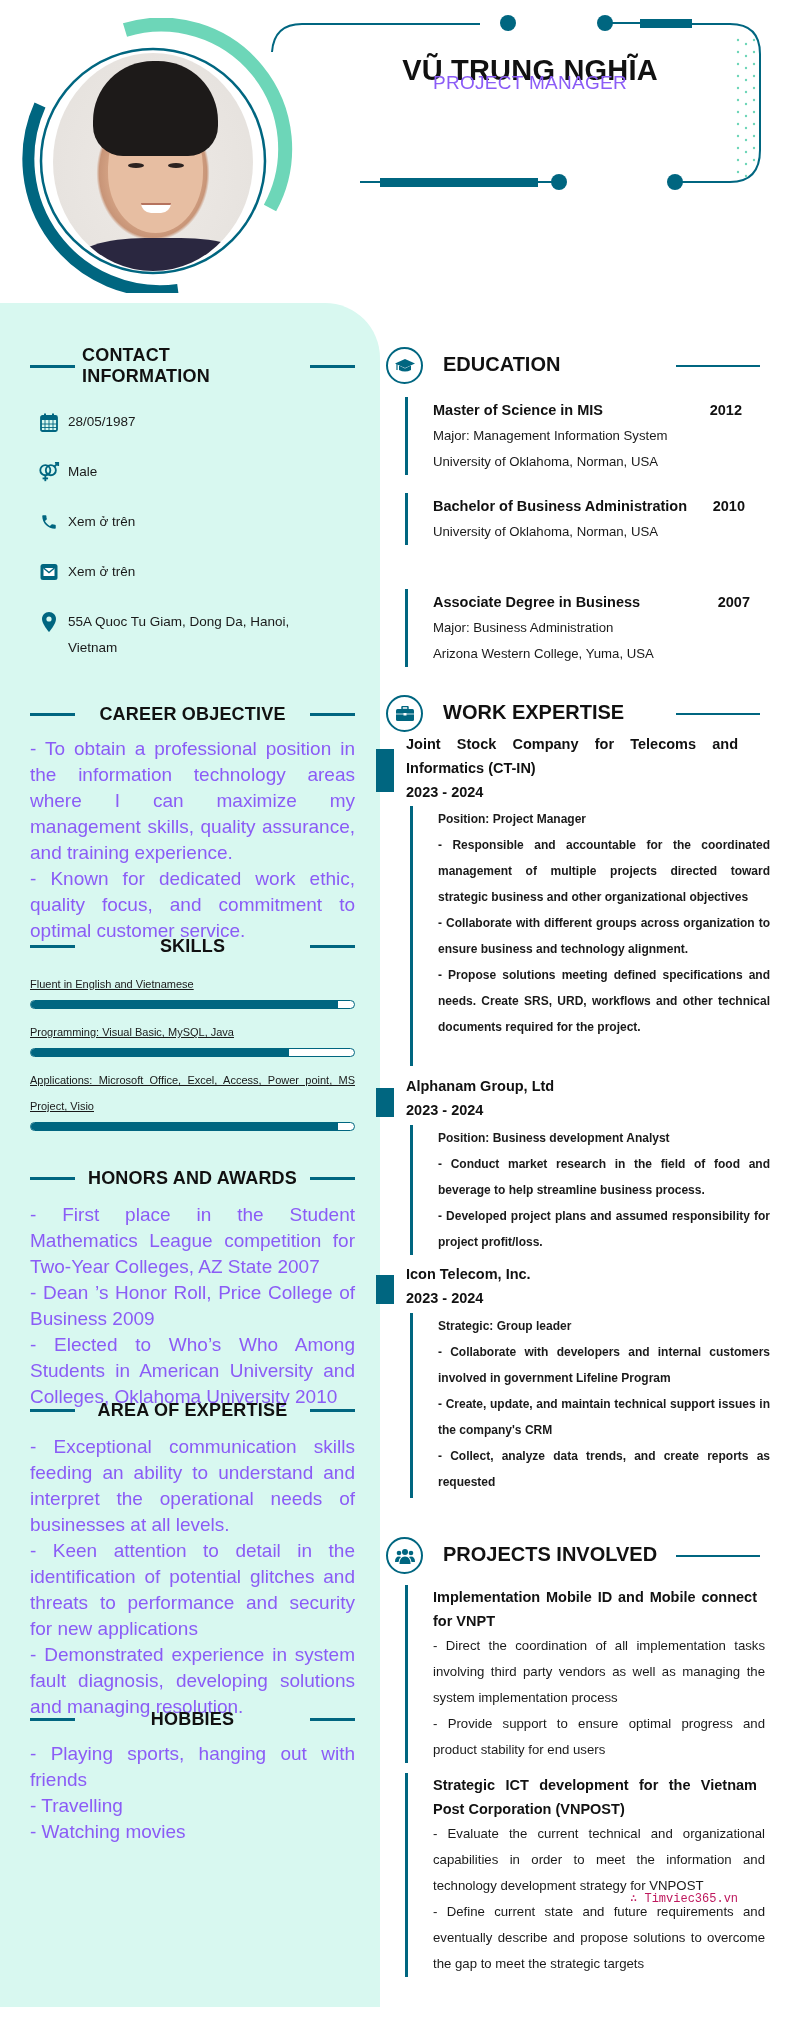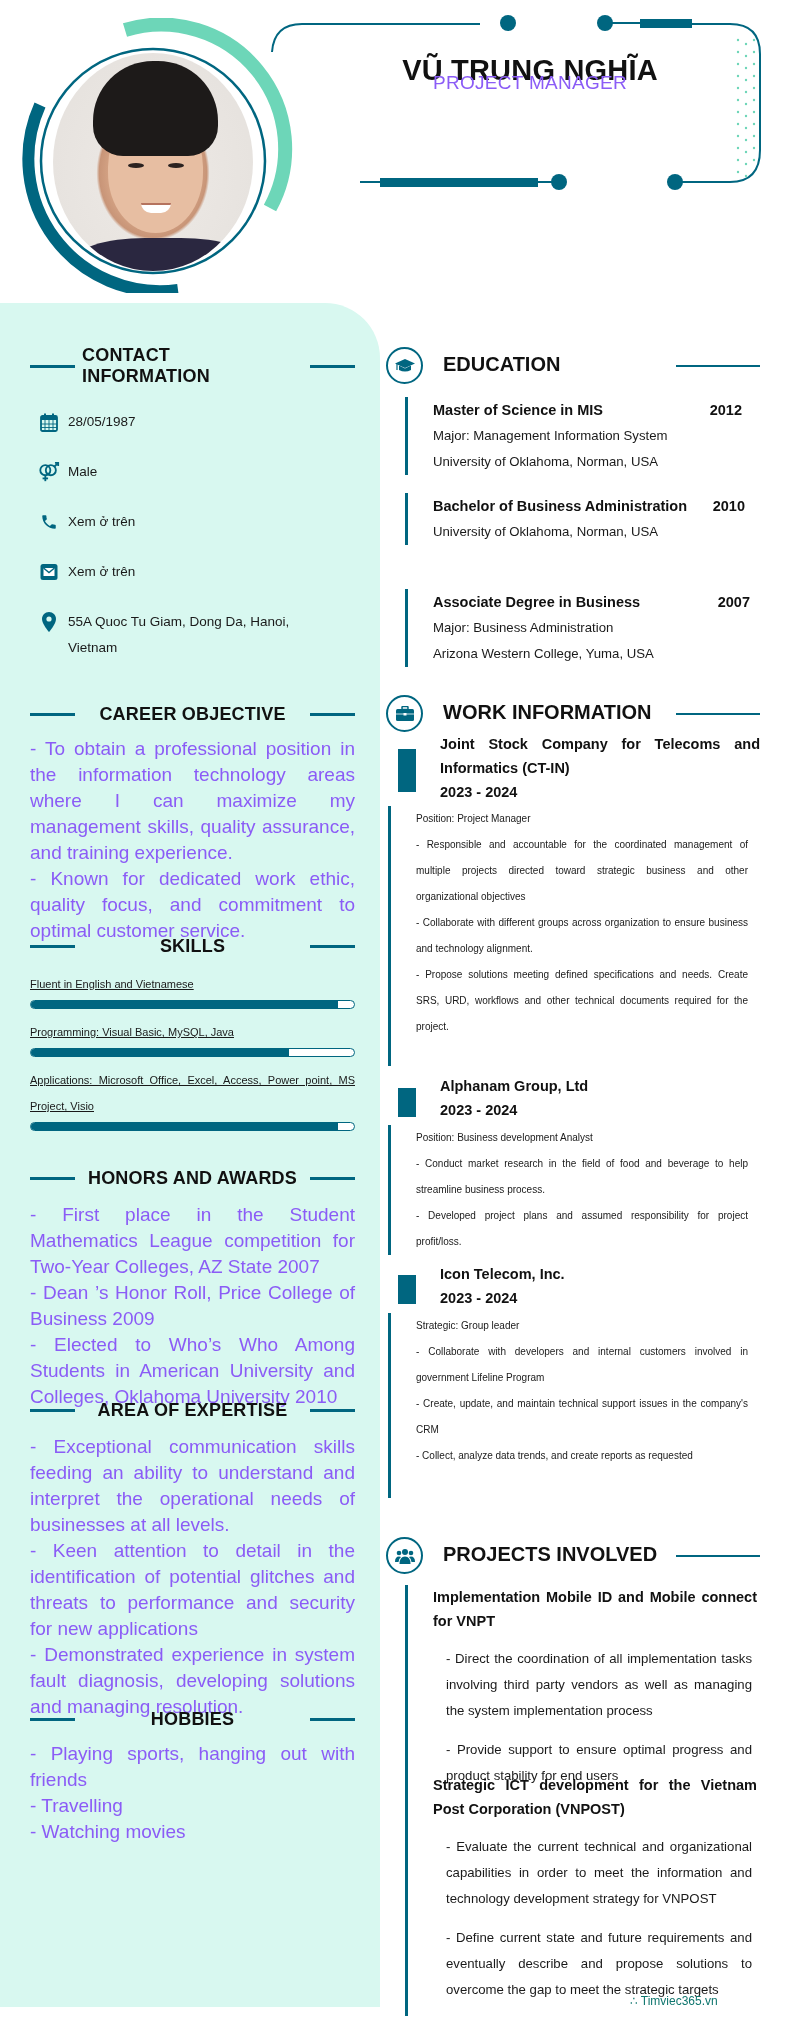--- a/index.html
+++ b/index.html
@@ -75,32 +75,32 @@
     position: absolute; left: 0; top: 0; width: 37px; height: 37px; border-radius: 50%;
     border: 2.5px solid #006680; display: flex; align-items: center; justify-content: center; background: #fff;
   }
   .rsec-head .txt { position: absolute; left: 57px; top: 6px; font-size: 20px; font-weight: bold; color: #111; }
   .rsec-head .line { position: absolute; left: 290px; top: 18px; width: 84px; height: 2px; background: #006680; }
 
   .edu-item { position: absolute; left: 405px; width: 345px; border-left: 3px solid #006680; padding-left: 25px; }
   .edu-item .row1 { display: flex; justify-content: space-between; font-size: 14.5px; font-weight: bold; line-height: 26px; color: #111; padding-right: 0px; }
   .edu-item .line2 { font-size: 13.2px; line-height: 26px; }
 
-  .work-head { position: absolute; left: 398px; width: 362px; padding-left: 12px; }
+  .work-head { position: absolute; left: 376px; width: 362px; }
   .work-head .marker { position: absolute; left: 0; width: 18px; background: #006680; }
   .work-head .co { margin-left: 30px; font-size: 14.5px; font-weight: bold; line-height: 24px; text-align: justify; color: #111; }
-  .work-body { position: absolute; left: 388px; width: 360px; border-left: 3px solid #006680; padding-left: 25px; font-size: 10px; line-height: 26px; text-align: justify; }
+  .work-body { position: absolute; left: 410px; width: 360px; border-left: 3px solid #006680; padding-left: 25px; font-size: 12px; line-height: 26px; text-align: justify; font-weight: bold; }
   .work-body p { margin: 0; }
 
   .proj { position: absolute; left: 405px; width: 360px; border-left: 3px solid #006680; padding-left: 25px; }
   .proj .pt { font-size: 14.5px; font-weight: bold; line-height: 24px; text-align: justify; padding-right: 8px; color: #111; }
   .proj .pd { font-size: 13.2px; line-height: 26px; text-align: justify; }
-  .proj .pd p { margin: 13px; }
-
-  .watermark { position: absolute; left: 630px; top: 1994px; font-family: Liberation Sans, sans-serif; font-size: 12px; color: #0f766e; }
+  .proj .pd p { margin: 0; }
+
+  .watermark { position: absolute; left: 630px; top: 1891px; font-family: Liberation Mono, monospace; font-size: 12px; color: #be185d; }
 </style>
 </head>
 <body>
 
 <div class="header">
   <div class="photo-wrap">
     <svg class="ring-svg" width="275" height="275" viewBox="0 0 275 275">
 
       <circle cx="135" cy="143" r="112" fill="none" stroke="#006680" stroke-width="2.5"></circle>
 
@@ -352,21 +352,21 @@
 
 <div class="rsec-head" style="top:695px">
   <div class="circle">
     <svg width="18" height="15" viewBox="0 0 18 15">
         <rect x="6" y="0.5" width="6" height="3" rx="1" fill="none" stroke="#006680" stroke-width="1.5"></rect>
         <rect x="0" y="3" width="18" height="12" rx="1.5" fill="#006680"></rect>
         <line x1="0" y1="8" x2="18" y2="8" stroke="#fff" stroke-width="0.8"></line>
         <rect x="7.5" y="7" width="3" height="2.5" fill="#fff"></rect>
       </svg>
   </div>
-  <div class="txt">WORK INFORMATION</div>
+  <div class="txt">WORK EXPERTISE</div>
   <div class="line"></div>
 </div>
 
 <div class="work-head" style="top:732px">
   <div class="marker" style="top:17px;height:43px"></div>
   <div class="co">Joint Stock Company for Telecoms and Informatics (CT-IN)</div>
   <div class="co">2023 - 2024</div>
 </div>
 <div class="work-body" style="top:806px;height:260px">
   <p>Position: Project Manager</p>

